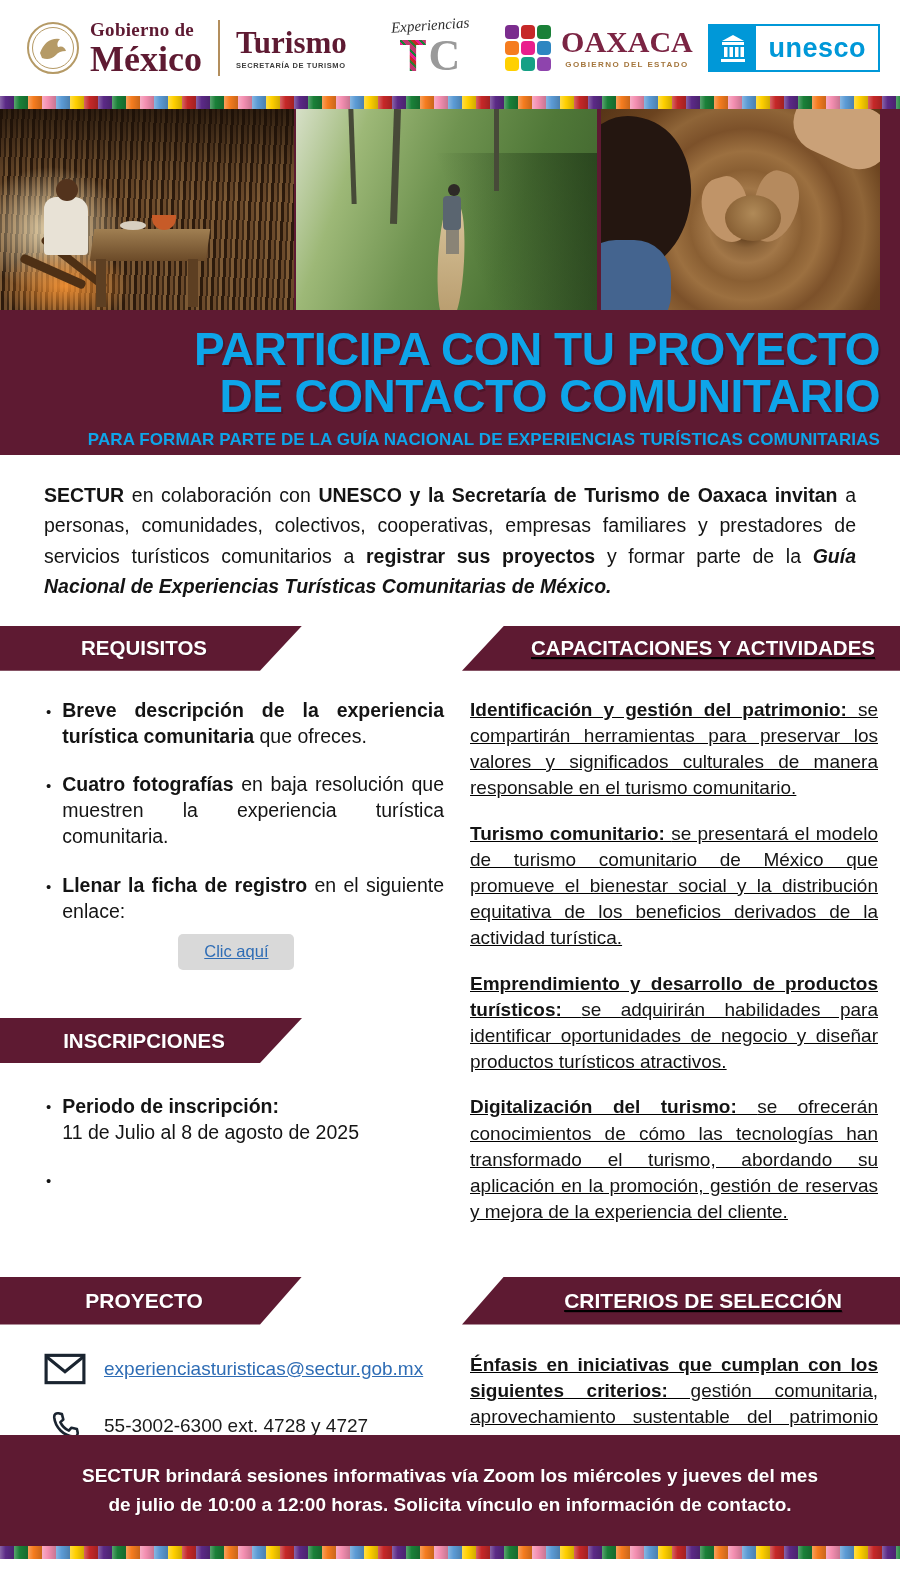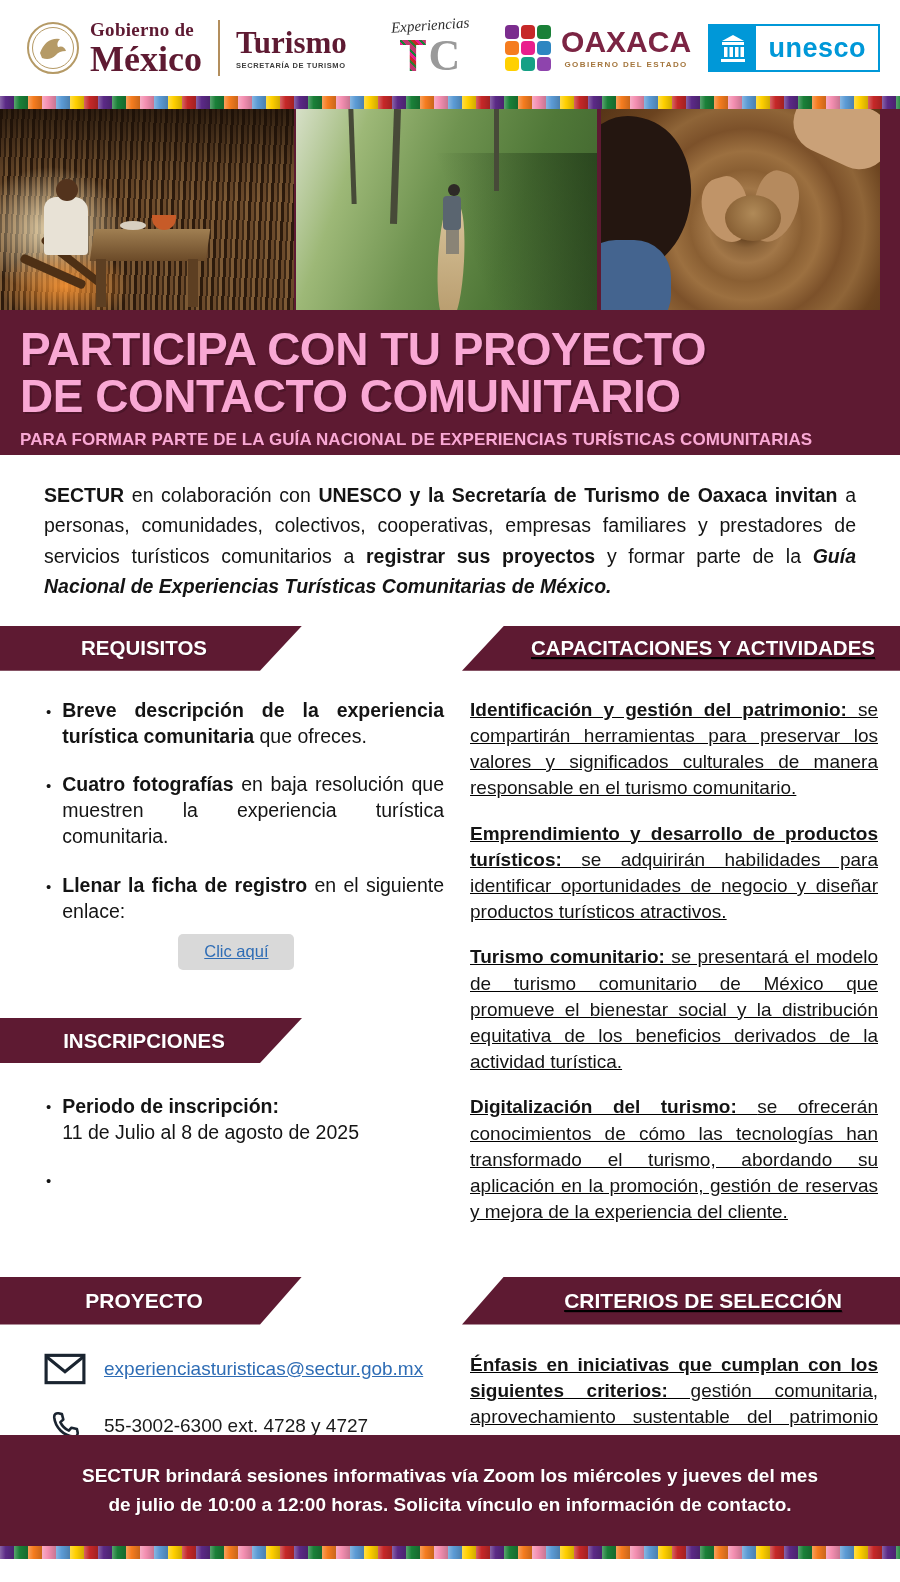--- a/index.html
+++ b/index.html
@@ -22,21 +22,21 @@
   .tc-script { font-family:"Liberation Serif", serif; font-style:italic; font-size:15px; color:#2e2e2e; transform:rotate(-4deg); }
   .tc-letters { display:flex; align-items:flex-start; justify-content:center; gap:2px; margin-top:1px; }
   .tc-t { font-size:44px; font-weight:800; line-height:1; color:#c2366f;
           background:repeating-linear-gradient(45deg,#c2366f 0 4px,#2e7d32 4px 6px,#c62828 6px 9px,#e91e8c 9px 12px,#1a8038 12px 14px);
           -webkit-background-clip:text; background-clip:text; }
   @supports (-webkit-background-clip:text) { .tc-t { color:transparent; } }
   .tc-c { font-family:"Liberation Serif", serif; font-size:44px; font-weight:700; line-height:1; color:#9a9a9a; }
   .lg-oax { margin-left:36px; display:flex; align-items:center; gap:10px; }
   .oax-grid { width:46px; height:46px; display:grid; grid-template-columns:repeat(3,1fr); gap:2px; }
   .oax-grid i { border-radius:4px; display:block; }
-  .oax-name { font-family:Liberation Sans, sans-serif; font-weight:700; font-size:30px; color:#7b2443; line-height:1; }
+  .oax-name { font-family:Liberation Serif, serif; font-weight:700; font-size:30px; color:#7b2443; line-height:1; }
   .oax-sub { font-size:8px; font-weight:700; color:#a4763d; letter-spacing:1.4px; margin-top:3px; text-align:center; }
   .lg-unesco { margin-left:auto; display:flex; align-items:stretch; border:2px solid #0098d8; background:#fff; height:48px; }
   .un-box { width:46px; background:#0098d8; display:flex; align-items:center; justify-content:center; }
   .un-text { display:flex; align-items:center; padding:8px 12px; color:#0098d8; font-weight:700; font-size:27px; letter-spacing:.5px; }
 
   
   .stripe { display:flex; height:13px; overflow:hidden; }
   .stripe span { flex:0 0 14px; height:100%; }
 
   
@@ -67,21 +67,21 @@
   .ph2-hiker-head { position:absolute; left:152px; top:75px; width:12px; height:12px; background:#2e2a26; border-radius:50%; }
   #ph3 { left:601px; width:279px;
     background:radial-gradient(circle at 52% 58%, #6e4a26 0 8%, #8a6238 12%, #a27748 20%, #8a5f33 30%, #9c7040 40%, #7c512a 52%, #8f6538 64%, #6b431f 78%, #573517 100%); }
   .ph3-hair { position:absolute; left:-34px; top:8px; width:124px; height:156px; background:#241610; border-radius:45% 55% 50% 50%; transform:rotate(12deg); }
   .ph3-shirt { position:absolute; left:-22px; bottom:-22px; width:92px; height:92px; background:#44648f; border-radius:40%; }
   .ph3-arm { position:absolute; right:-12px; top:-10px; width:100px; height:62px; background:#caa178; transform:rotate(25deg); border-radius:30px; }
   .ph3-hand1 { position:absolute; left:102px; top:68px; width:46px; height:66px; background:#c09468; border-radius:50% 40% 50% 60%; transform:rotate(-15deg); }
   .ph3-hand2 { position:absolute; left:152px; top:62px; width:44px; height:72px; background:#b58a5e; border-radius:40% 55% 60% 45%; transform:rotate(18deg); }
   .ph3-pot { position:absolute; left:124px; top:86px; width:56px; height:46px; background:radial-gradient(circle at 50% 40%, #b08a58, #7a5128); border-radius:50%; }
 
-  .hero-text { text-align:left; color:#f9a8d4; padding:16px 20px 0; height:145px; }
+  .hero-text { text-align:right; color:#0ea5e9; padding:16px 20px 0; height:145px; }
   .title-line { font-size:46px; font-weight:700; line-height:1.03; letter-spacing:-.5px; text-shadow:2px 2px 0 rgba(0,0,0,.18); }
   .hero-sub { margin-top:9px; font-size:17px; font-weight:700; letter-spacing:.1px; }
 
   
   .intro { padding:25px 44px 20px; font-size:19.5px; line-height:1.56; color:#141414; text-align:justify; }
 
   
   .columns { display:flex; align-items:flex-start; }
   .col-left { width:450px; }
   .col-right { width:450px;text-decoration:underline; }
@@ -321,22 +321,22 @@
           </li>
           <li>
             <span class="dot">•</span>
           </li>
         </ul>
     </div>
     <div class="col-right">
       <div class="ribbon ribbon-right">CAPACITACIONES Y ACTIVIDADES</div>
       <div class="cap-paras" id="capacitaciones-paras">
           <p><span class="b">Identificación y gestión del patrimonio: </span>se compartirán herramientas para preservar los valores y significados culturales de manera responsable en el turismo comunitario.</p>
+          <p><span class="b">Turismo comunitario: </span>se presentará el modelo de turismo comunitario de México que promueve el bienestar social y la distribución equitativa de los beneficios derivados de la actividad turística.</p>
           <p><span class="b">Emprendimiento y desarrollo de productos turísticos: </span>se adquirirán habilidades para identificar oportunidades de negocio y diseñar productos turísticos atractivos.</p>
-          <p><span class="b">Turismo comunitario: </span>se presentará el modelo de turismo comunitario de México que promueve el bienestar social y la distribución equitativa de los beneficios derivados de la actividad turística.</p>
           <p><span class="b">Digitalización del turismo: </span>se ofrecerán conocimientos de cómo las tecnologías han transformado el turismo, abordando su aplicación en la promoción, gestión de reservas y mejora de la experiencia del cliente.</p>
         </div>
     </div>
   </div>
 
   <div class="columns cols-2">
     <div class="col-left">
       <div class="ribbon ribbon-left ribbon-2">PROYECTO</div>
       <div class="contact-rows">
         <div class="c-row">

